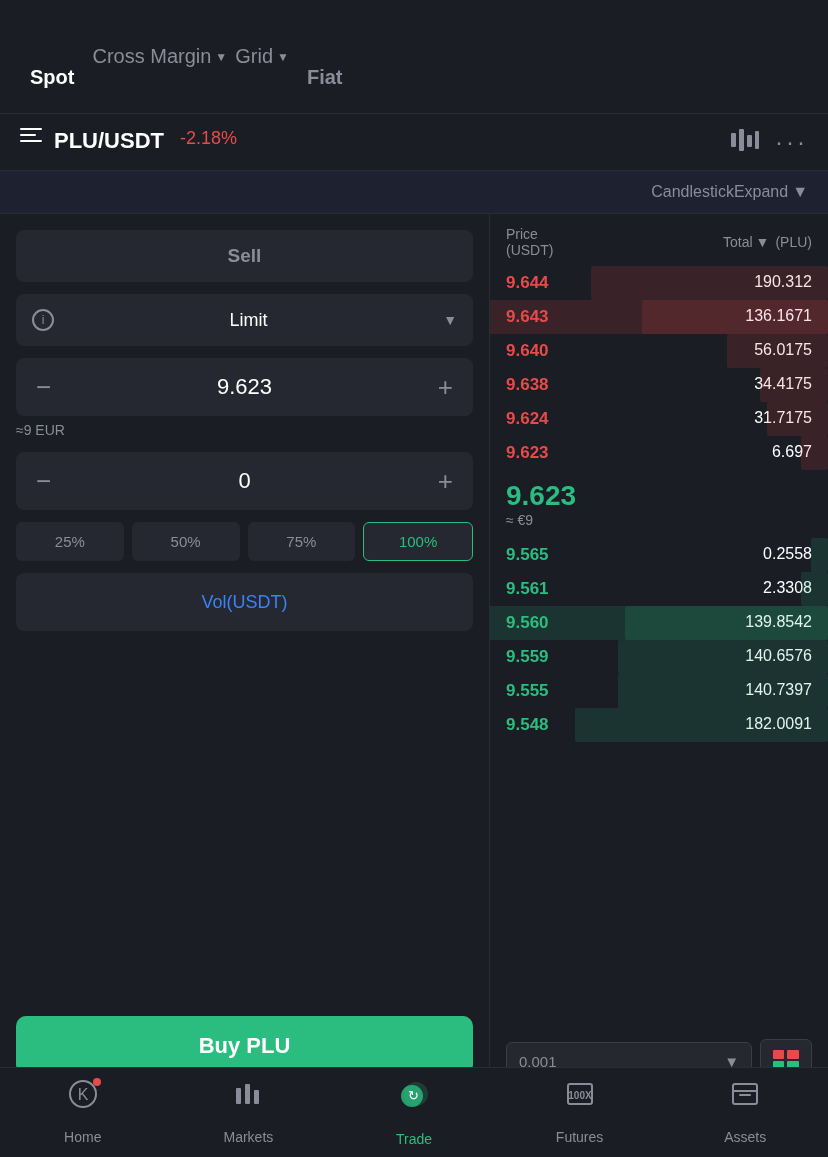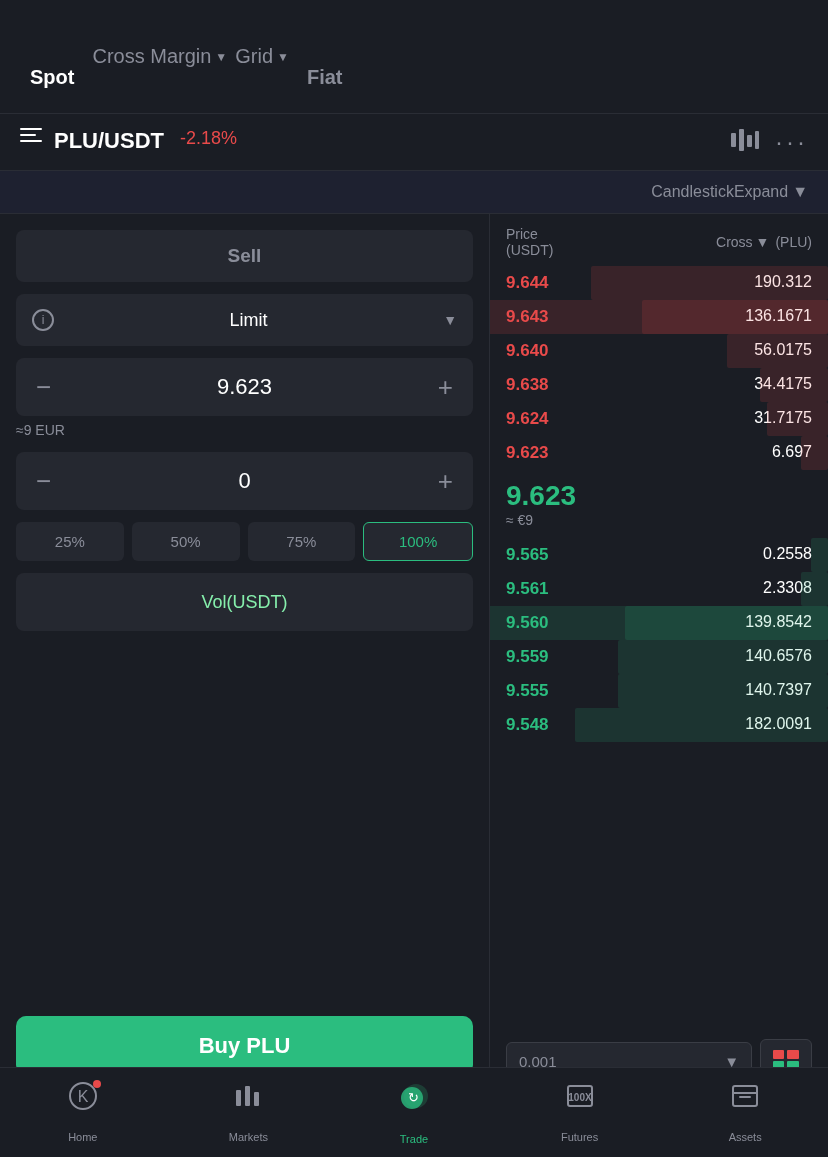--- a/index.html
+++ b/index.html
@@ -248,21 +248,21 @@
     
     .vol-input {
       background: #252830;
       border-radius: 8px;
       height: 58px;
       display: flex;
       align-items: center;
       justify-content: center;
     }
     .vol-placeholder {
-      color: #86efac;
+      color: #3b82f6;
       font-size: 18px;
     }
 
     
     .spacer { flex: 1; }
 
     
     .buy-button {
       background: #2bbd7f;
       color: #fff;
@@ -393,21 +393,21 @@
       gap: 6px;
       cursor: pointer;
     }
     .nav-tab-icon {
       font-size: 26px;
       color: #8a8d99;
       position: relative;
     }
     .nav-tab-icon.active { color: #2bbd7f; }
     .nav-tab-label {
-      font-size: 11px;
+      font-size: 14px;
       color: #8a8d99;
       margin-top: 8px;
     }
     .nav-tab-label.active { color: #2bbd7f; }
     .notification-dot {
       width: 8px;
       height: 8px;
       background: #e84a4a;
       border-radius: 50%;
       position: absolute;
@@ -506,21 +506,21 @@
   </div>
 
   <div class="order-book">
 
     <div class="ob-header">
       <div>
         <div>Price</div>
         <div>(USDT)</div>
       </div>
       <div style="display:flex;align-items:center;gap:3px;">
-        <span>Cross</span>
+        <span>Total</span>
         <span>▼</span>
         <br>
         <span>(PLU)</span>
       </div>
     </div>
 
     <div>
       <div class="ob-row sell">
         <div class="ob-row-bg sell-bg" style="width:70%"></div>
         <span class="price">9.644</span>

